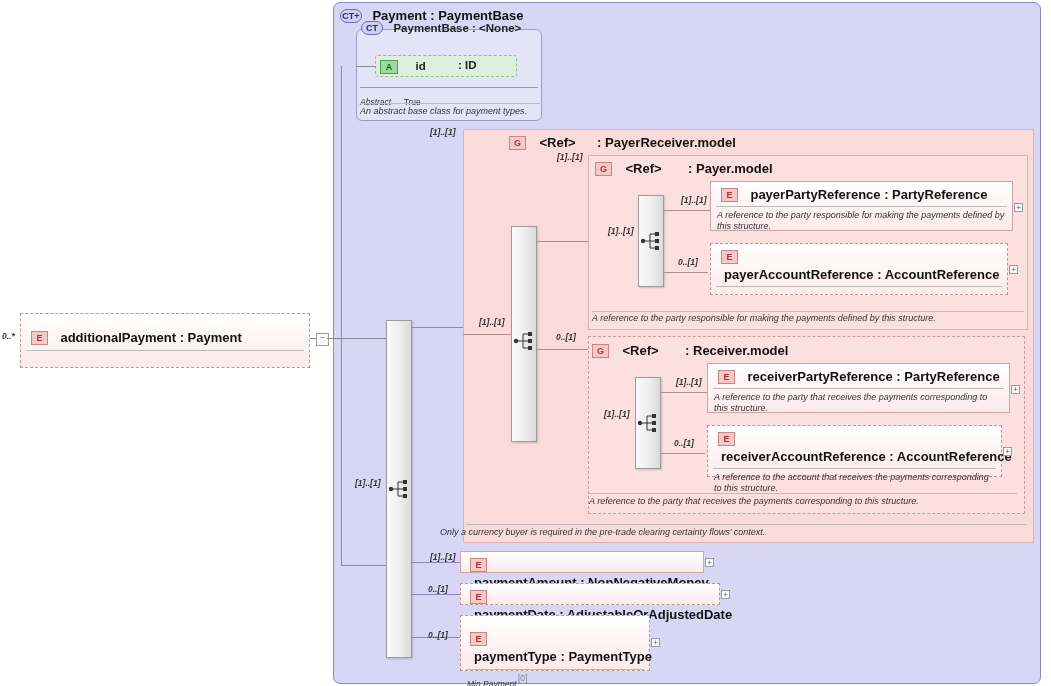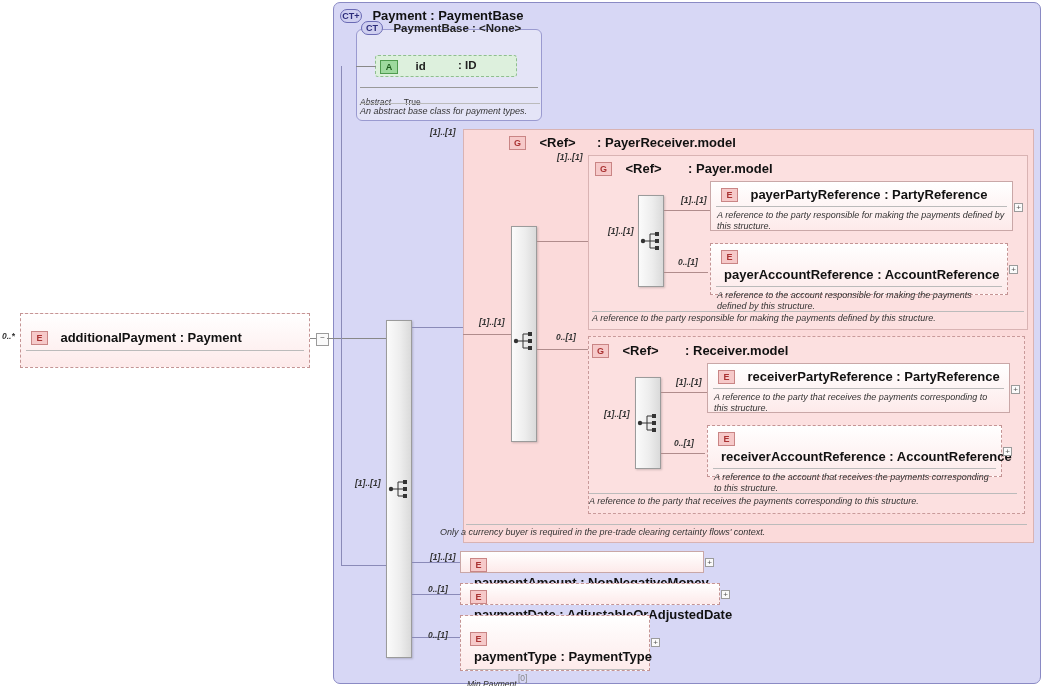--- a/index.html
+++ b/index.html
@@ -186,21 +186,20 @@
   <div class="doc" style="margin:0 6px;">A reference to the party responsible for making the payments defined by this structure.</div>
 </div>
 <div class="abs plusbox" style="left:1014px;top:203px;">+</div>
 
 <div class="abs ecard ecard-dash" style="left:710px;top:243px;width:298px;height:52px;">
   <div class="ecard-hdr" style="padding-top:3px;">
     <span class="badge badge-e" style="margin-left:5px;">E</span>
     <span class="ttl" style="margin-left:8px;">payerAccountReference : AccountReference</span>
   </div>
   <div style="height:1px;background:#bbb;margin:3px 5px 3px 5px;"></div>
-  <div class="doc" style="margin:0 6px;">A reference to the account responsible for making the payments defined by this structure.</div>
 </div>
 <div class="abs plusbox" style="left:1009px;top:265px;">+</div>
 
 <div class="abs" style="left:592px;top:311px;width:432px;height:1px;background:#bbb;"></div>
 <div class="abs doc" style="left:592px;top:313px;width:435px;">A reference to the party responsible for making the payments defined by this structure.</div>
 
 <div class="abs" id="grp-receiver"></div>
 <div class="abs" style="left:592px;top:341px;">
   <span class="badge badge-g">G</span>
   <span class="ttl" style="margin-left:9px;">&lt;Ref&gt;</span>

